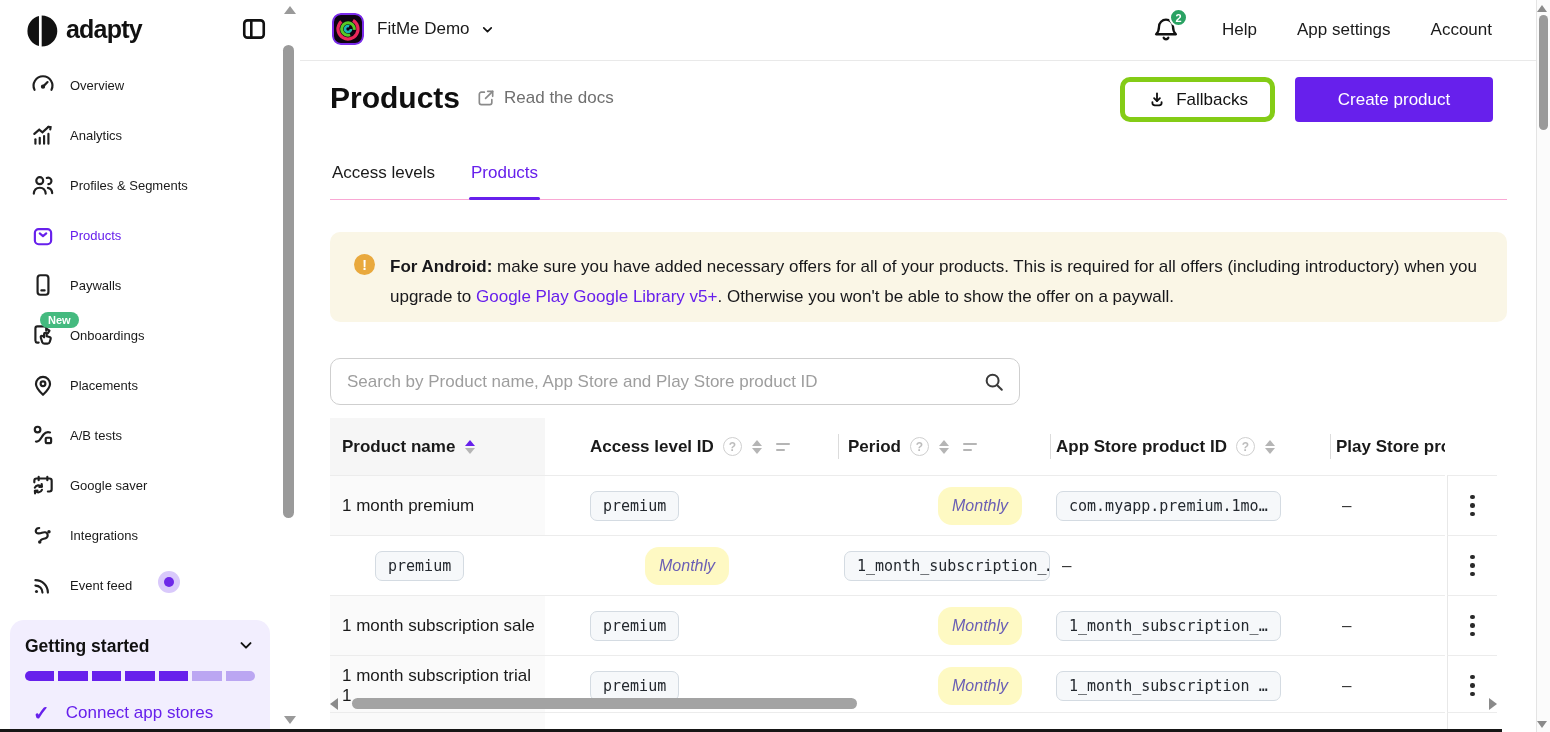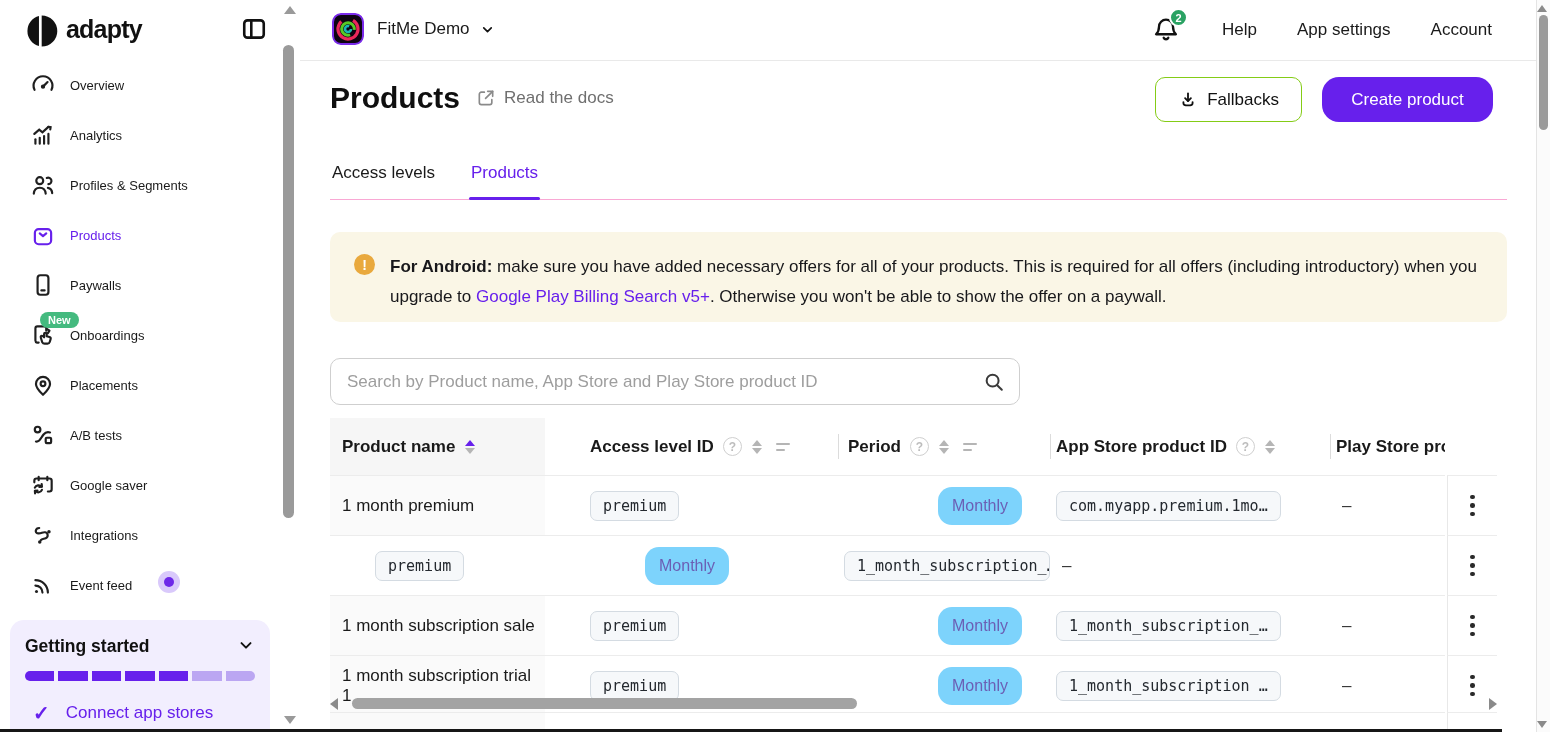--- a/index.html
+++ b/index.html
@@ -54,23 +54,23 @@
   .bell-badge { position:absolute; right:-6px; top:-7px; min-width:19px; height:19px; border-radius:10px; background:#2AA263;
     border:2px solid #fff; color:#fff; font-size:11px; font-weight:700; display:flex; align-items:center; justify-content:center; }
 
   
   .content { position:absolute; left:300px; top:61px; width:1236px; height:671px; }
   .page-head { position:absolute; left:30px; top:20px; display:flex; align-items:center; }
   .page-title { font-size:30px; font-weight:700; color:#0f0f0f; }
   .docs-link { display:flex; align-items:center; margin-left:16px; color:#6f6f6f; cursor:pointer; }
   .docs-link .txt { font-size:17px; margin-left:8px; }
   .head-actions { position:absolute; right:43px; top:16px; display:flex; gap:20px; }
-  .btn-fallbacks { display:flex; align-items:center; gap:9px; height:45px; padding:0 22px; border:1px solid #84cc16;
+  .btn-fallbacks { display:flex; align-items:center; gap:9px; height:45px; padding:0 22px; border:5px solid #84cc16;
     border-radius:10px; background:#fff; font-size:17px; font-weight:500; color:#111; cursor:pointer; }
-  .btn-create { height:45px; width:171px; border:none; border-radius:17px; background:#6720EC; color:#fff;
+  .btn-create { height:45px; width:198px; border:none; border-radius:4px; background:#6720EC; color:#fff;
     font-size:17px; font-weight:500; cursor:pointer; }
 
   
   .tabs { position:absolute; left:30px; top:92px; width:1177px; border-bottom:1px solid #f9a8d4; display:flex; gap:32px; }
   .tab { font-size:17px; padding:10px 2px 16px; cursor:pointer; position:relative; }
   .tab.active { color:#6720EC; }
   .tab.active::after { content:""; position:absolute; left:0; right:0; bottom:-1px; height:3px; background:#6720EC; border-radius:2px; }
 
   
   .banner { position:absolute; left:30px; top:171px; width:1177px; height:90px; background:#FAF6E6; border-radius:10px;
@@ -96,21 +96,21 @@
   .thead .c { display:flex; align-items:center; font-weight:700; font-size:17px; position:relative; }
   .thead .c1 { background:#f6f6f6; padding-left:12px; }
   .c2 { padding-left:45px; } .c3 { padding-left:10px; } .c4 { padding-left:6px; } .c5 { padding-left:6px; overflow:hidden; white-space:nowrap; }
   .divider::before { content:""; position:absolute; left:0; top:16px; bottom:16px; width:1px; background:#dcdcdc; }
   .tbody .trow { height:60px; border-top:1px solid #ececec; }
   .tbody .c { display:flex; align-items:center; font-size:17px; }
   .tbody .c1 { background:#fafafa; padding-left:12px; }
   .chip { font-family:"DejaVu Sans Mono", monospace; font-size:15px; color:#24292f; background:#f6f8fa;
     border:1px solid #d4dbe2; border-radius:7px; padding:5px 12px; white-space:nowrap; }
   .chip.wide { max-width:256px; overflow:hidden; }
-  .pill { background:#7dd3fc; color:#6B5FB5; font-size:16px; border-radius:14px; padding:10px 14px; margin-left:90px; }
+  .pill { background:#fef9c3; color:#6B5FB5; font-size:16px; border-radius:14px; padding:10px 14px; margin-left:90px;font-style:italic; }
   .dash { color:#333; padding-left:6px; }
 
   .help-ic { width:19px; height:19px; border-radius:50%; border:1.6px solid #cfcfcf; color:#bdbdbd; font-size:12px; font-weight:700;
     display:inline-flex; align-items:center; justify-content:center; margin-left:9px; cursor:pointer; }
   .sorter { display:inline-flex; flex-direction:column; gap:2px; margin-left:10px; cursor:pointer; }
   .s-up { width:0; height:0; border-left:5px solid transparent; border-right:5px solid transparent; border-bottom:6px solid #b5b5b5; }
   .s-dn { width:0; height:0; border-left:5px solid transparent; border-right:5px solid transparent; border-top:6px solid #b5b5b5; }
   .s-up.on { border-bottom-color:#6720EC; }
   .filter-ic { display:inline-flex; flex-direction:column; gap:4px; margin-left:14px; cursor:pointer; }
   .filter-ic i { display:block; height:2px; background:#b5b5b5; border-radius:1px; }
@@ -339,21 +339,21 @@
       <button class="btn-create">Create product</button>
     </div>
 
     <div class="tabs">
       <div class="tab">Access levels</div>
       <div class="tab active">Products</div>
     </div>
 
     <div class="banner">
       <span class="warn-ic">!</span>
-      <p class="banner-text"><b>For Android:</b><span> make sure you have added necessary offers for all of your products. This is required for all offers (including introductory) when you upgrade to </span><span class="banner-link">Google Play Billing Search v5+</span><span>. Otherwise you won't be able to show the offer on a paywall.</span></p>
+      <p class="banner-text"><b>For Android:</b><span> make sure you have added necessary offers for all of your products. This is required for all offers (including introductory) when you upgrade to </span><span class="banner-link">Google Play Google Library v5+</span><span>. Otherwise you won't be able to show the offer on a paywall.</span></p>
     </div>
 
     <div class="search-box">
       <input type="text" placeholder="Search by Product name, App Store and Play Store product ID" style="">
       <svg class="search-ic" width="22" height="22" viewBox="0 0 24 24" fill="none" stroke="#3a3a3a" stroke-width="2.2" stroke-linecap="round">
         <circle cx="10.5" cy="10.5" r="6.5"></circle>
           <path d="M15.5 15.5L20.5 20.5"></path>
       </svg>
     </div>
 

